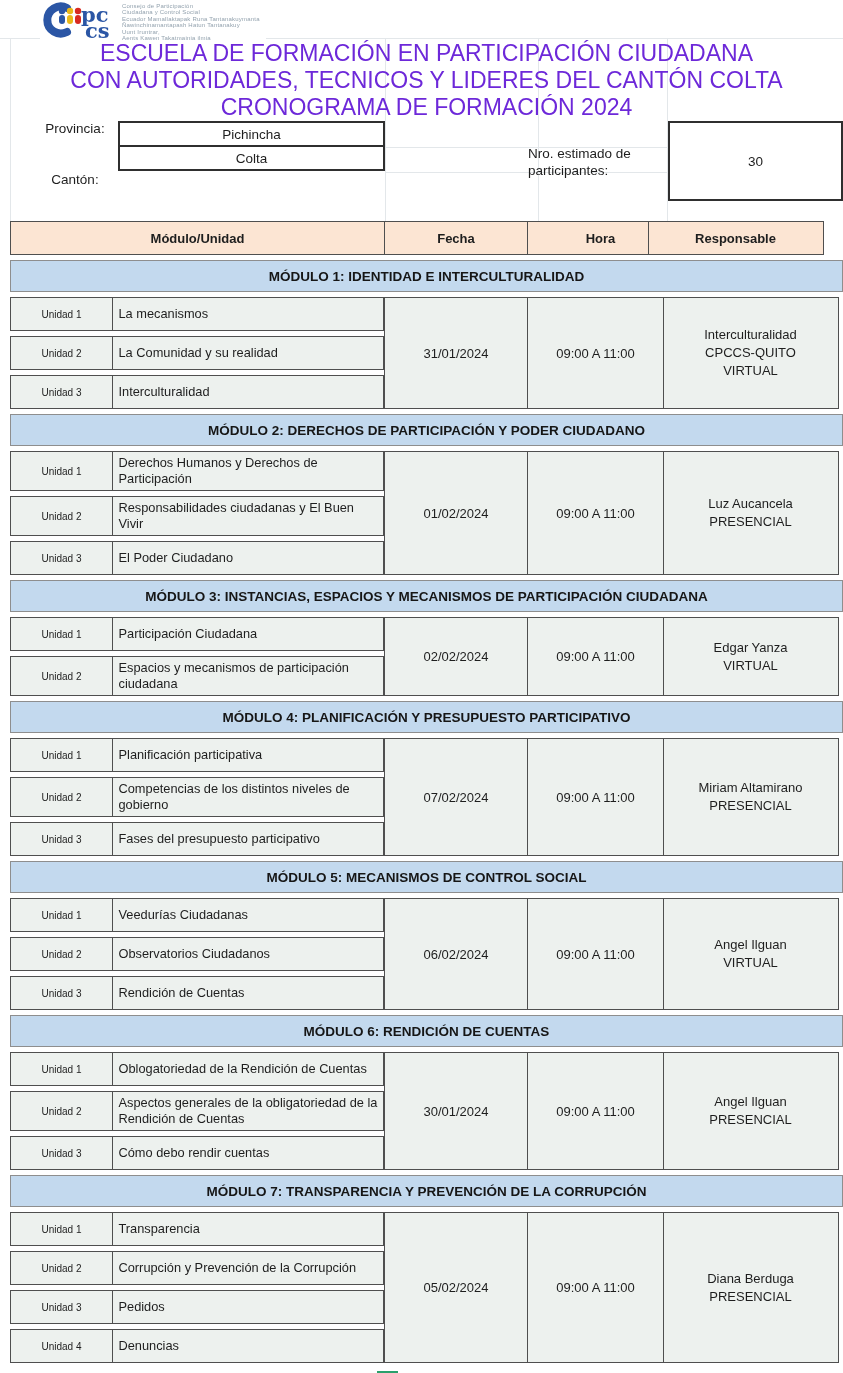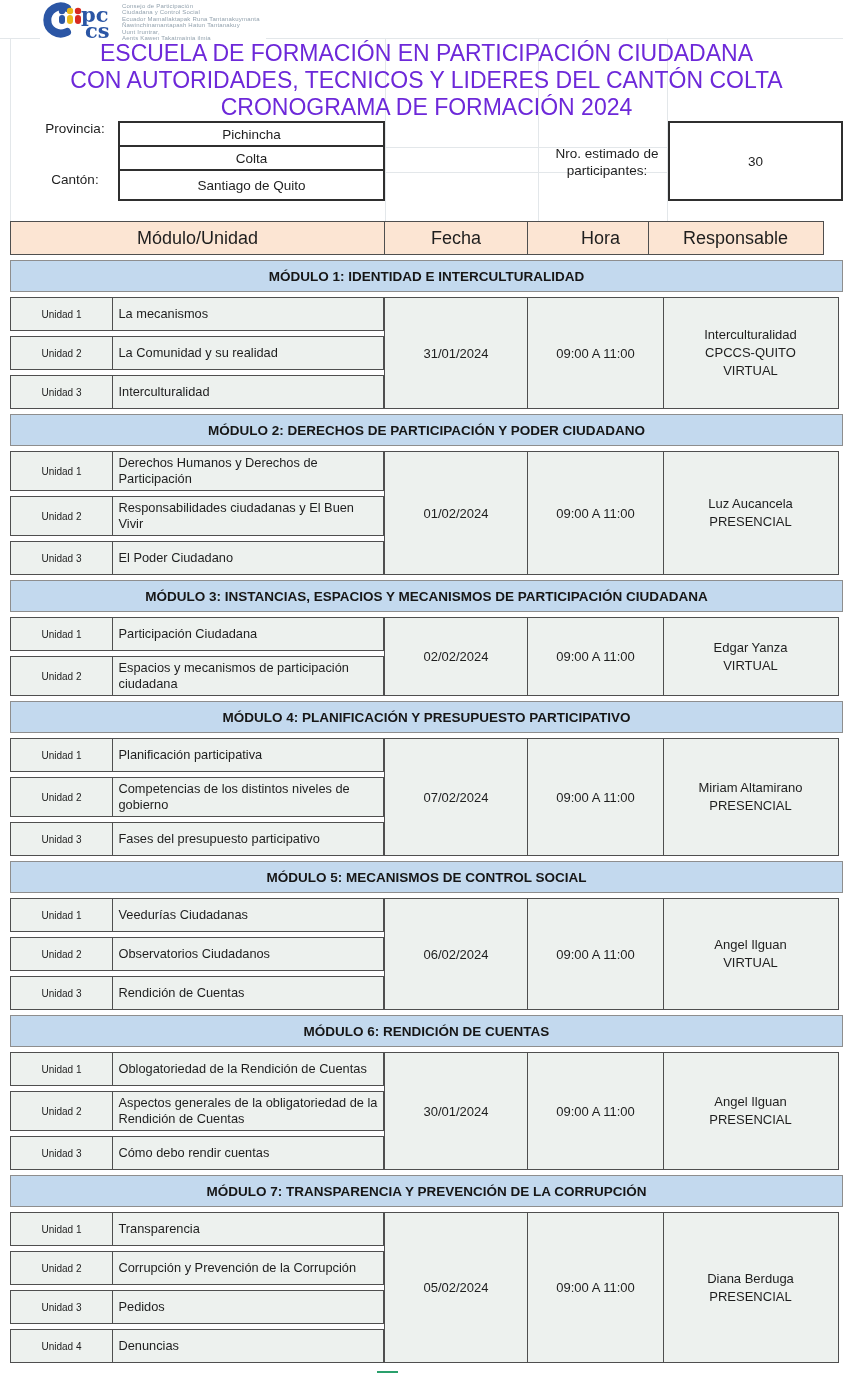--- a/index.html
+++ b/index.html
@@ -26,27 +26,27 @@
   .logo-text{margin-left:8px;padding-top:2px;font-size:6px;line-height:6.4px;color:#93a2ae;letter-spacing:.2px;}
   .title-block{position:relative;z-index:1;text-align:center;font-size:23px;line-height:27px;font-weight:500;color:#6d28d9;}
   .info-block{position:relative;z-index:1;height:82px;margin-bottom:18px;}
   .info-labels{position:absolute;left:0;top:0;width:130px;height:82px;display:flex;flex-direction:column;text-align:center;font-size:13.5px;gap:36px;}
   .info-label{display:flex;flex-direction:column;align-items:center;justify-content:center;}
   .info-label.r1{height:26px;} .info-label.r2{height:26px;} .info-label.r3{height:30px;line-height:15px;}
   .info-boxes{position:absolute;left:108px;top:0;width:267px;}
   .info-box{background:#fff;border:2px solid var(--box-border);height:26px;display:flex;align-items:center;justify-content:center;font-size:13.5px;margin-top:-2px;}
   .info-box:first-child{margin-top:0;}
   .info-box.tall{height:32px;}
-  .participants-label{position:absolute;left:518px;top:0;width:158px;height:82px;display:flex;align-items:center;justify-content:center;text-align:center;font-size:13.5px;line-height:17px;}
+  .participants-label{position:absolute;left:518px;top:0;width:158px;height:82px;display:flex;align-items:center;justify-content:center;font-size:13.5px;line-height:17px;}
   .participants-box{position:absolute;left:658px;top:0;width:175px;height:80px;border:2px solid var(--box-border);background:#fff;display:flex;align-items:center;justify-content:center;font-size:13.5px;}
   
   .sheet{position:relative;z-index:1;width:833px;}
   .cols-header{display:flex;height:34px;margin-bottom:5px;}
   .cell{background:var(--cell-bg);border:1.5px solid var(--border-dark);}
-  .hcell{background:var(--header-peach);border:1.5px solid var(--border-dark);display:flex;align-items:center;justify-content:center;font-size:18px;font-weight:400;}
+  .hcell{background:var(--header-peach);border:1.5px solid var(--border-dark);display:flex;align-items:center;justify-content:center;font-size:13px;font-weight:700;}
   .hcell+.hcell{margin-left:-1.5px;}
   .col-mod{width:375px;} .col-fecha{width:145px;} .col-hora{width:122px;padding-left:25px;} .col-resp{width:176px;}
   .module-band{width:833px;height:32px;margin-bottom:5px;background:var(--band-blue);border:1px solid #8e8e8e;display:flex;align-items:center;justify-content:center;font-size:13.5px;font-weight:700;color:#161616;}
   .module-body{display:flex;align-items:stretch;margin-bottom:5px;}
   .module-units{width:375px;display:flex;flex-direction:column;row-gap:5px;}
   .unit-row{display:flex;flex:1;}
   .unit-label{width:103px;min-height:34px;display:flex;align-items:center;justify-content:center;font-size:10px;}
   .unit-topic{width:272px;min-height:34px;margin-left:-1.5px;display:flex;align-items:center;padding:3px 3px 3px 6px;font-size:12.8px;line-height:16px;}
   .merged{display:flex;align-items:center;justify-content:center;text-align:center;font-size:13px;}
   .m-fecha{width:145px;margin-left:-1.5px;}
@@ -109,21 +109,20 @@
         <div class="info-label r1">Provincia:</div>
         <div class="info-label r2">Cantón:</div>
         <div class="info-label r3">
           <span>Parroquia:</span>
           <span>Urbana/Rural</span>
         </div>
       </div>
       <div class="info-boxes">
         <div class="info-box">Pichincha</div>
         <div class="info-box">Colta</div>
-        <div class="info-box tall">Santiago de Quito</div>
       </div>
       <div class="participants-label">Nro. estimado de participantes:</div>
       <div class="participants-box">30</div>
     </div>
   </div>
 
   <div class="sheet">
     <div class="cols-header">
       <div class="hcell col-mod">Módulo/Unidad</div>
       <div class="hcell col-fecha">Fecha</div>

